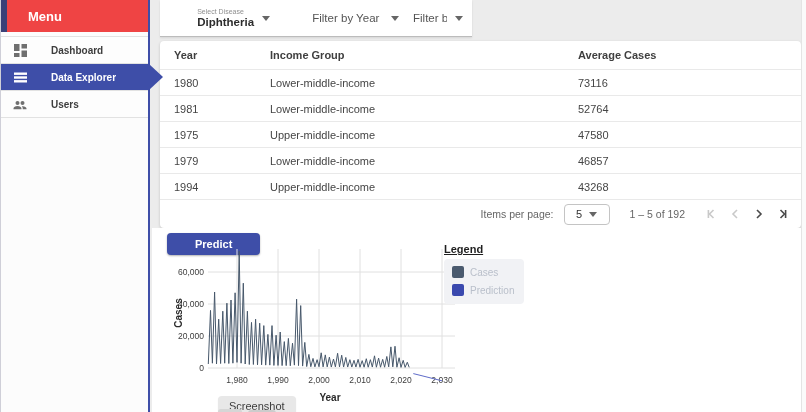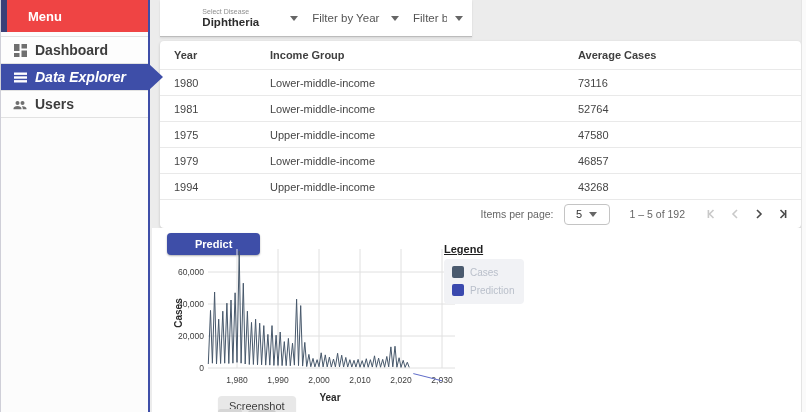--- a/index.html
+++ b/index.html
@@ -6,41 +6,41 @@
   html,body { width:806px; height:412px; overflow:hidden; }
   body { font-family:"Liberation Sans", sans-serif; background:#ececec; position:relative; }
 
   
   .sidebar { position:absolute; left:0; top:0; width:150px; height:412px;
              background:#fcfcfc; border-right:2px solid #3e4ea8; border-left:1px solid #cfcfd8; }
   .sidebar-header { height:32px; background:#ef4444; color:#fff; font-weight:bold;
                     font-size:13px; display:flex; align-items:center; padding-left:27px; position:relative; }
   .edge-strip { position:absolute; left:0; top:0; width:6px; height:32px; background:#3a4077; }
   .menu-list { margin-top:4px; border-top:1px solid #e2e2e2; }
-  .menu-item { height:27px; display:flex; align-items:center; gap:8px; padding-left:12px;
-               border-bottom:1px solid #e2e2e2; font-size:14px; font-weight:bold; color:#3d3d3d;
+  .menu-item { height:27px; display:flex; align-items:center; gap:24px; padding-left:12px;
+               border-bottom:1px solid #e2e2e2; font-size:10px; font-weight:bold; color:#3d3d3d;
                background:#fdfdfd; position:relative; cursor:pointer; }
-  .menu-item.selected { background:#3e4ea8; color:#fff;font-style:italic; }
+  .menu-item.selected { background:#3e4ea8; color:#fff; }
   .menu-item.selected::after { content:""; position:absolute; right:-15px; top:50%;
                transform:translateY(-50%); border-top:13px solid transparent;
                border-bottom:13px solid transparent; border-left:14px solid #3e4ea8; z-index:5; }
   .mi-icon { width:14px; height:14px; display:inline-flex; align-items:center; justify-content:center; }
 
   
   .toolbar { position:absolute; left:160px; top:0; width:312px; height:37px; background:#fff;
              border-bottom:1px solid #bcbcbc; box-shadow:0 1px 2px rgba(0,0,0,.10);
              display:flex; align-items:center; padding:0 9px; }
   .field { display:flex; align-items:center; cursor:pointer; }
   .field-inner { display:flex; flex-direction:column; justify-content:center; }
   .flabel { font-size:7px; color:#8f8f8f; line-height:9px; }
   .fvalue { font-size:11.5px; color:#2d2d2d; font-weight:bold; line-height:13px; }
   .fplaceholder { font-size:11.5px; color:#555; }
   .caret { width:0; height:0; border-left:4px solid transparent; border-right:4px solid transparent;
            border-top:5px solid #666; margin-left:8px; flex:none; }
-  .f-disease { width:140px; justify-content:flex-end;gap:23px; }
+  .f-disease { width:140px; justify-content:center; }
   .f-year { width:94px; justify-content:space-between; margin-left:14px; }
   .f-income { width:50px; flex:1; justify-content:space-between; margin-left:14px; }
   .f-income .fplaceholder { white-space:nowrap; overflow:hidden; max-width:88px; }
 
   
   .card { position:absolute; left:160px; top:41px; width:641px; height:187px; background:#fff;
           border-radius:4px; box-shadow:0 1px 3px rgba(0,0,0,.18); overflow:hidden; }
   .trow { display:flex; align-items:center; height:26px; border-top:1px solid #e9e9e9;
           font-size:11px; color:#454545; }
   .trow.head { height:28px; border-top:none; font-weight:bold; color:#3f3f3f; }

